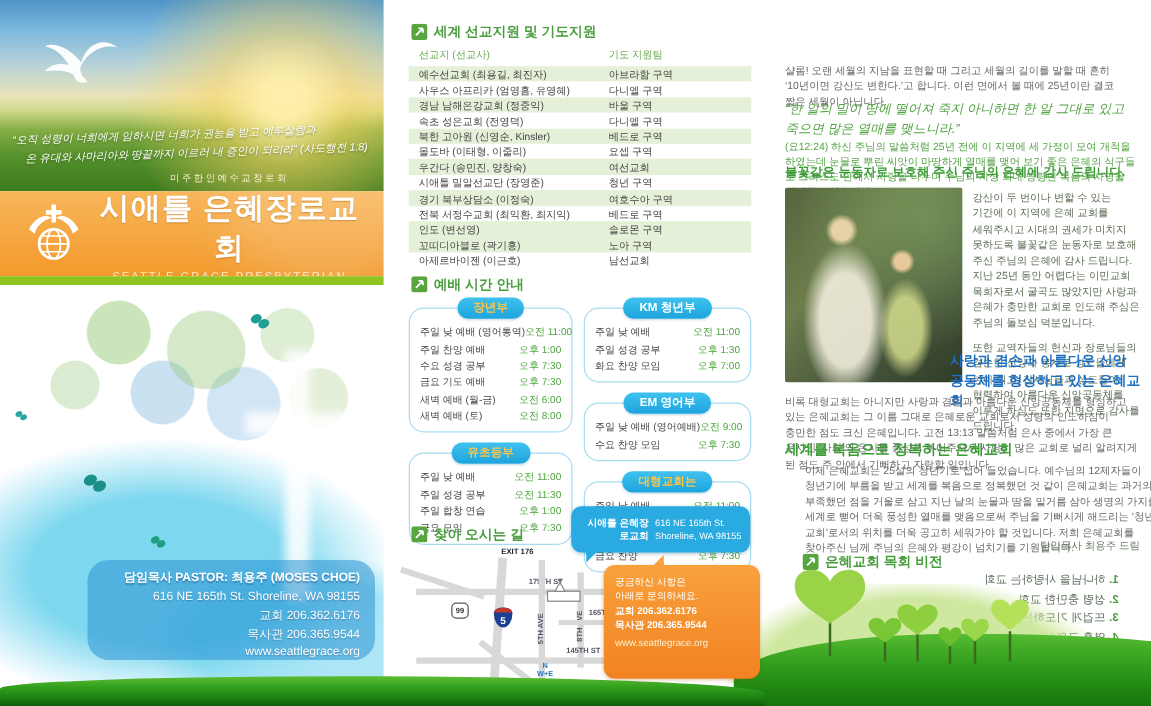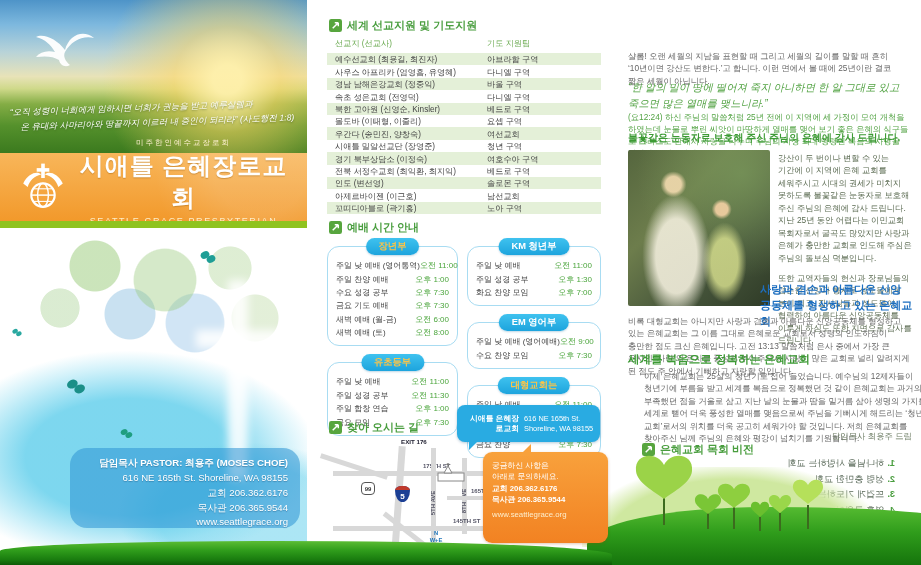--- a/index.html
+++ b/index.html
@@ -257,27 +257,27 @@
             <span class="m-team">여호수아 구역</span>
           </div>
           <div class="m-row">
             <span class="m-field">전북 서정수교회 (최익환, 최지익)</span>
             <span class="m-team">베드로 구역</span>
           </div>
           <div class="m-row odd">
             <span class="m-field">인도 (변선영)</span>
             <span class="m-team">솔로몬 구역</span>
           </div>
+          <div class="m-row odd">
+            <span class="m-field">꼬띠디아블로 (곽기흥)</span>
+            <span class="m-team">노아 구역</span>
+          </div>
           <div class="m-row">
             <span class="m-field">아제르바이젠 (이근호)</span>
             <span class="m-team">남선교회</span>
-          </div>
-          <div class="m-row odd">
-            <span class="m-field">꼬띠디아블로 (곽기흥)</span>
-            <span class="m-team">노아 구역</span>
           </div>
         </div>
     </div>
 
     <div class="sec-head" style="left:22px; top:220px;">
       <svg class="sec-icon" viewBox="0 0 14 14">
         <rect width="14" height="14" rx="2.5" fill="#57a53e"></rect>
           <path d="M4 10 L10 4 M10 4 H6.2 M10 4 V7.8" stroke="#fff" stroke-width="1.6" fill="none"></path>
       </svg>
       <span>예배 시간 안내</span>

